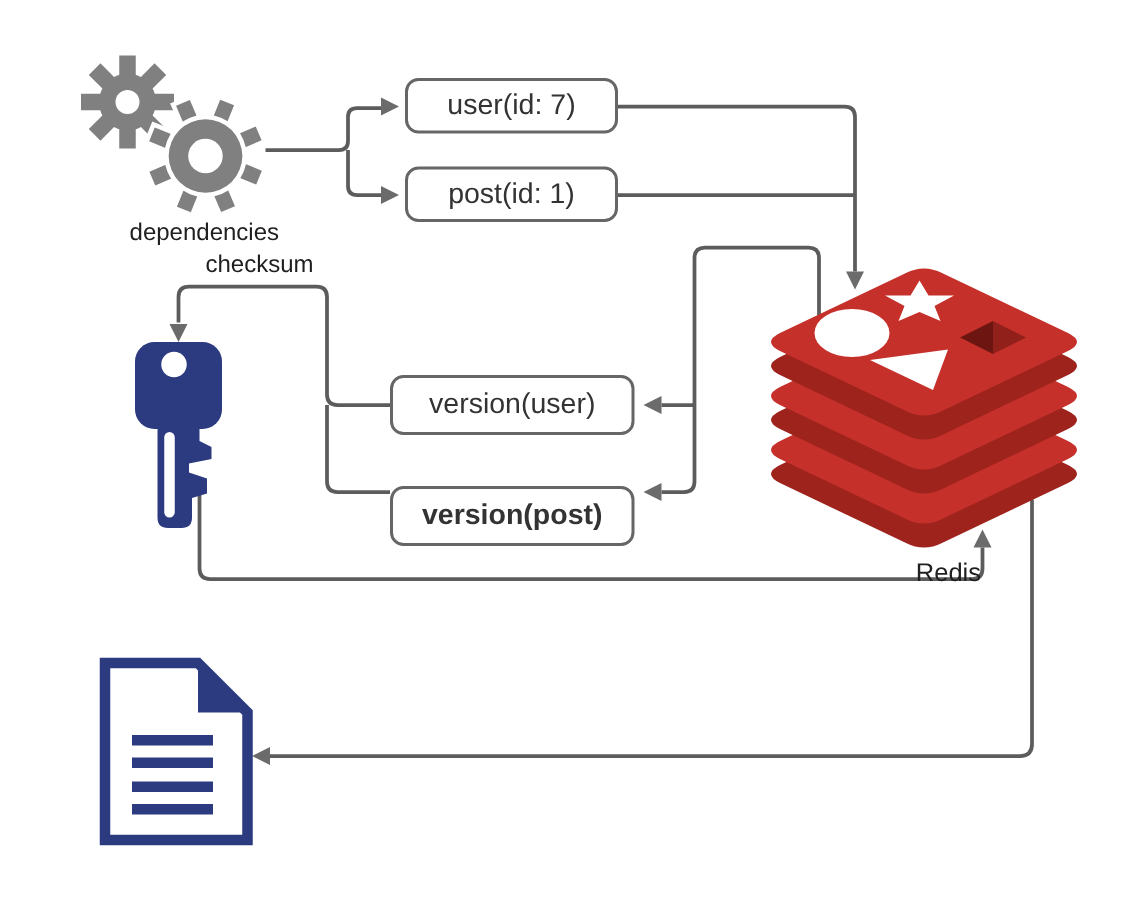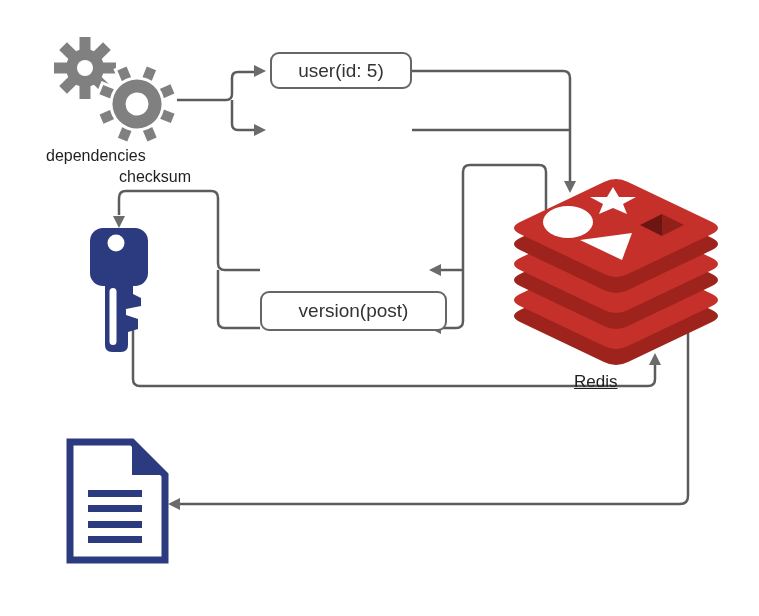--- a/index.html
+++ b/index.html
@@ -10,21 +10,21 @@
   svg.layer{position:absolute;left:0;top:0;}
   .z1{z-index:1;} .z3{z-index:3;}
   .icon{position:absolute;z-index:2;}
   .node-box{
     position:absolute;z-index:2;background:#ffffff;border:2.5px solid #666666;
     border-radius:9px;display:flex;align-items:center;justify-content:center;
     font-size:19px;color:#333333;box-sizing:border-box;
   }
   .diagram-label{
     position:absolute;z-index:4;font-size:16px;color:#1f1f1f;
-    text-align:left;white-space:nowrap;
+    text-align:right;white-space:nowrap;
   }
 </style>
 </head>
 <body>
 
 <div id="canvas">
 
   <svg class="layer z1" width="759" height="616" viewBox="0 0 759 616">
     <g fill="none" stroke-width="2.5" stroke="#5c5c5c">
       <path d="M177,100 H226 Q232,100 232,94 V78 Q232,72 238,72 H254"></path>
@@ -129,23 +129,29 @@
   </svg>
 
   <svg class="layer z3" width="759" height="616" viewBox="0 0 759 616">
     <g stroke="none" fill="#6b6b6b">
       <polygon points="570,193 564,181 576,181"></polygon>
       <polygon points="655,353 649,365 661,365"></polygon>
     </g>
   </svg>
 
   <div class="node-box" style="left:270px;top:52px;width:142px;height:37px;">
-    <span>user(id: 5)</span>
+    <span>user(id: 7)</span>
   </div>
-  <div class="node-box" style="left:260px;top:291px;width:187px;height:40px;">
+  <div class="node-box" style="left:270px;top:111px;width:142px;height:37px;">
+    <span>post(id: 1)</span>
+  </div>
+  <div class="node-box" style="left:260px;top:250px;width:163px;height:40px;">
+    <span>version(user)</span>
+  </div>
+  <div class="node-box" style="left:260px;top:324px;width:163px;height:40px;font-weight:bold;">
     <span>version(post)</span>
   </div>
 
   <div class="diagram-label" style="left:46px;top:147px;width:140px;">dependencies</div>
   <div class="diagram-label" style="left:119px;top:168px;width:90px;">checksum</div>
-  <div class="diagram-label" style="left:574px;top:372px;width:80px;font-size:17px;text-decoration:underline;">Redis</div>
+  <div class="diagram-label" style="left:574px;top:372px;width:80px;font-size:17px;">Redis</div>
 
 </div>
 
 </body></html>

